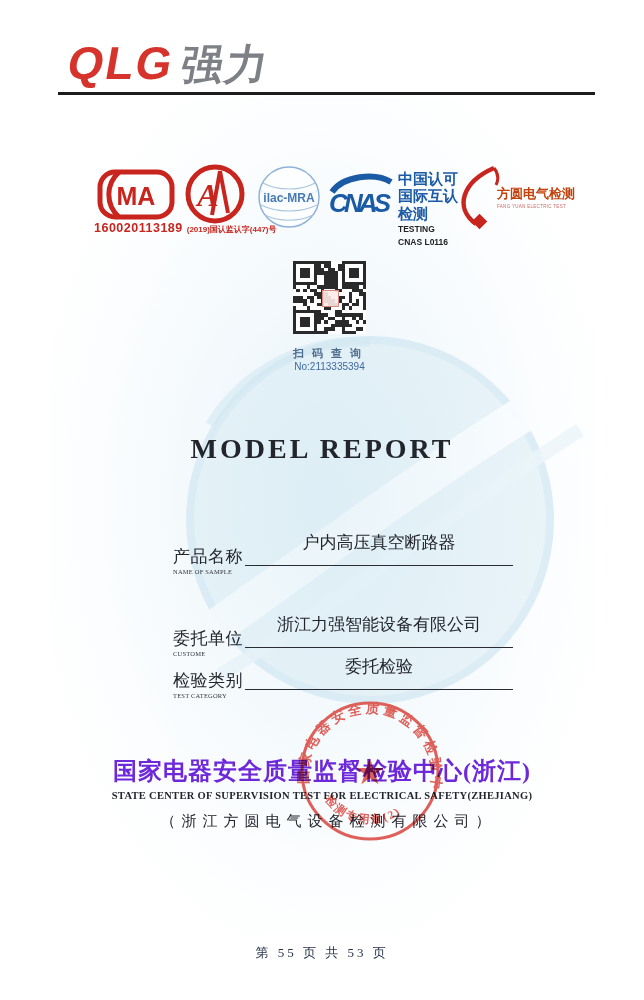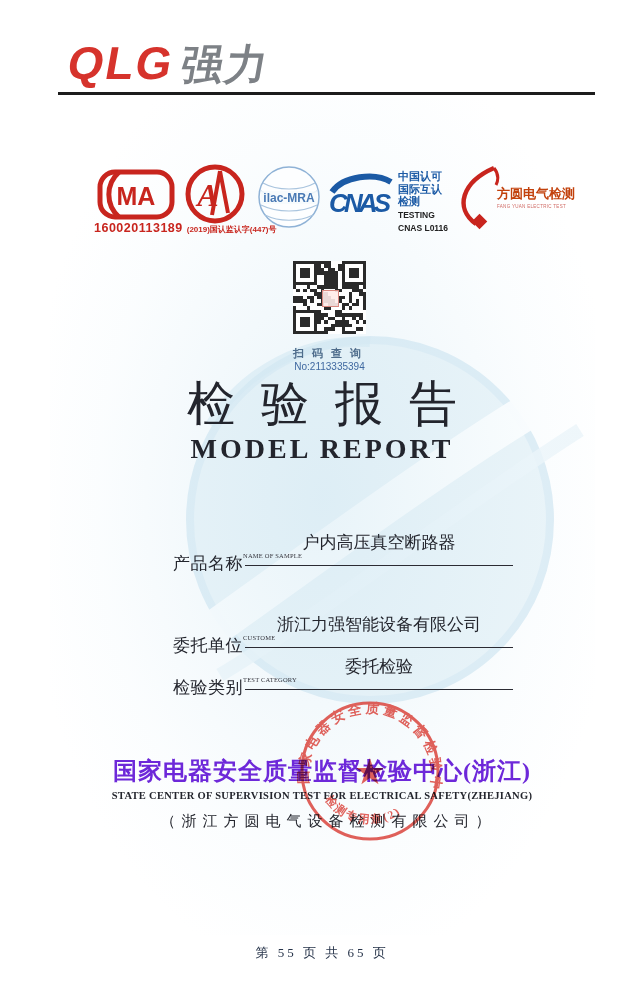--- a/index.html
+++ b/index.html
@@ -17,21 +17,21 @@
   .watermark{position:absolute;left:140px;top:330px;z-index:0;}
   .content{position:absolute;inset:0;z-index:1;}
   
   .cert{position:absolute;}
   .cma-num-row{position:absolute;left:94px;top:218px;white-space:nowrap;color:#C8251E;
        font-family:"Liberation Sans","DejaVu Sans",sans-serif;}
   .cma-number{font-size:12.5px;font-weight:bold;letter-spacing:.5px;}
   .cma-approval{font-size:8px;font-weight:bold;margin-left:4px;}
   .cnas-textcol{position:absolute;left:398px;top:170px;line-height:1.15;
        font-family:"Liberation Sans","DejaVu Sans",sans-serif;}
-  .cnas-cn{font-size:11px;font-weight:bold;color:#1B5AA5;white-space:pre-line;}
+  .cnas-cn{font-size:15px;font-weight:bold;color:#1B5AA5;white-space:pre-line;}
   .cnas-en{font-size:8.5px;font-weight:bold;color:#222;margin-top:3px;}
   .fy-text{position:absolute;left:497px;top:185px;font-family:"Liberation Sans","DejaVu Sans",sans-serif;}
   .fy-cn{font-size:13px;font-weight:bold;color:#c2410c;white-space:nowrap;}
   .fy-en{font-size:4.5px;color:#D06A64;white-space:nowrap;margin-top:1px;letter-spacing:.3px;}
   
   .qr-wrap{position:absolute;left:293px;top:261px;width:73px;}
   .qr-grid{display:grid;grid-template-columns:repeat(21,1fr);grid-template-rows:repeat(21,1fr);
        width:73px;height:73px;background:#fff;}
   .qr-grid .on{background:#2a2a2a;}
   .qr-center{position:absolute;left:29px;top:29px;width:15px;height:15px;background:rgba(255,235,233,.9);
@@ -39,21 +39,21 @@
   .qr-caption{margin-top:12px;text-align:center;font-size:11px;color:#4F6D8C;letter-spacing:8px;
        white-space:nowrap;font-weight:bold;}
   .qr-number{text-align:center;font-size:10px;color:#3F68A0;font-family:"Liberation Sans","DejaVu Sans",sans-serif;}
   
   .title-cn{position:absolute;left:0;right:0;top:372px;text-align:center;font-size:48px;
        color:#23252D;letter-spacing:26px;text-indent:26px;font-weight:500;}
   .title-en{position:absolute;left:0;right:0;top:433px;text-align:center;font-size:28px;
        font-weight:bold;color:#23252D;letter-spacing:3px;}
   
   .field-row{position:absolute;left:173px;width:340px;display:flex;align-items:flex-end;}
-  .f-left{width:72px;display:flex;flex-direction:row;}
+  .f-left{width:72px;display:flex;flex-direction:column;}
   .f-label{font-size:17px;color:#23252D;letter-spacing:.5px;white-space:nowrap;}
   .f-sub{font-size:6.5px;color:#35353D;white-space:nowrap;letter-spacing:.2px;}
   .f-line{flex:1;border-bottom:1.6px solid #2B2B33;text-align:center;padding-bottom:11px;
        margin-bottom:9px;}
   .f-value{font-size:17px;color:#23252D;white-space:nowrap;}
   .f-value.model{font-weight:bold;letter-spacing:.5px;}
   
   .org-cn{position:absolute;left:0;right:0;top:755px;text-align:center;font-size:24px;
        font-weight:bold;color:#6d28d9;letter-spacing:1px;}
   .org-en{position:absolute;left:0;right:0;top:790px;text-align:center;font-size:10.5px;
@@ -568,21 +568,20 @@
           <div class="on"></div>
           <div></div>
           <div></div>
           <div></div>
         </div>
       <div class="qr-center"></div>
       <div class="qr-caption">扫码查询</div>
       <div class="qr-number">No:2113335394</div>
     </div>
 
-    <div class="title-cn">检验报告</div>
     <div class="title-en">MODEL REPORT</div>
 
     <div class="field-row" style="top:531px">
       <div class="f-left">
         <span class="f-label">产品名称</span>
         <span class="f-sub">NAME OF SAMPLE</span>
       </div>
       <div class="f-line">
         <span class="f-value">户内高压真空断路器</span>
       </div>
@@ -618,16 +617,16 @@
       <circle cx="76" cy="75" r="68" fill="none" stroke="#DB4A43" stroke-width="3"></circle>
       <text font-size="13.5" fill="#DB4A43" letter-spacing="3.5" font-weight="bold">
         <textPath href="#arcTop" startOffset="2">国家电器安全质量监督检验中心</textPath>
       </text>
       <text font-size="11.5" fill="#DB4A43" letter-spacing="2" font-weight="bold">
         <textPath href="#arcBot" startOffset="6">检测专用章(2)</textPath>
       </text>
       <text x="76" y="88" font-size="36" fill="#DB4A43" text-anchor="middle">★</text>
     </svg>
 
-    <div class="footer-page">第 55 页 共 65 页</div>
+    <div class="footer-page">第 55 页 共 53 页</div>
 
   </div>
 </div>
 
 </body></html>

